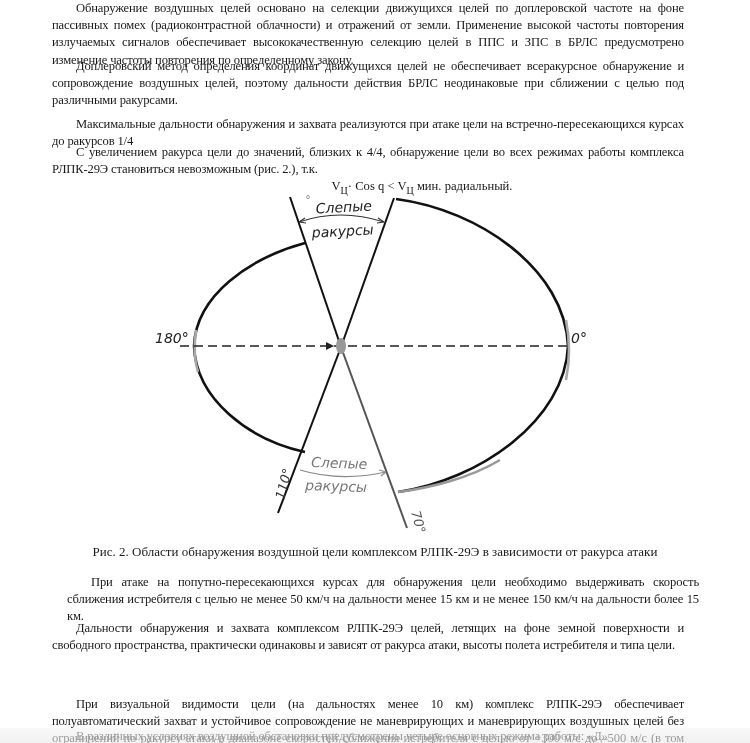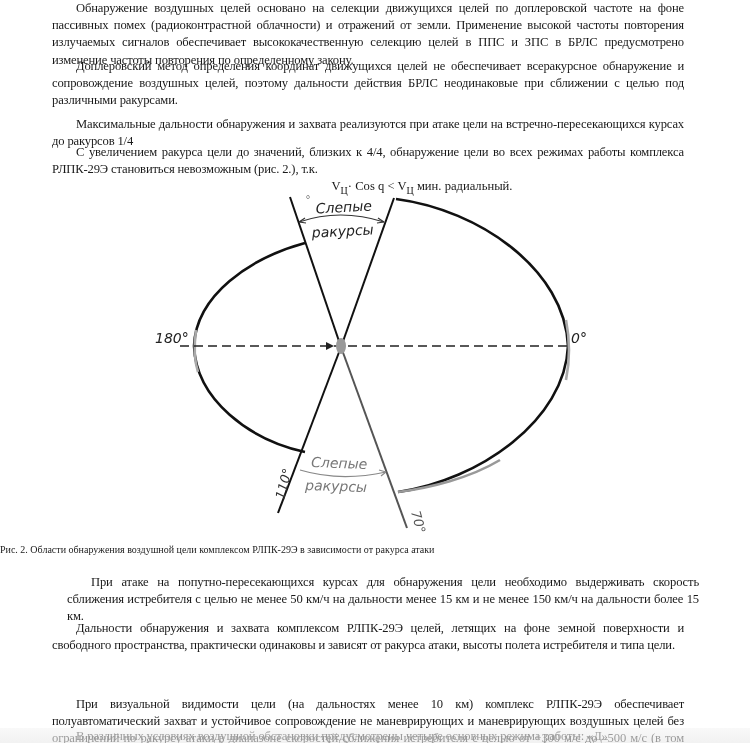--- a/index.html
+++ b/index.html
@@ -4,21 +4,21 @@
 <style>
   html, body { margin:0; padding:0; background:#ffffff; }
   body { width:750px; height:743px; overflow:hidden; position:relative;
          font-family:"Liberation Serif","DejaVu Serif",serif; color:#1a1a1a; }
   .page { position:absolute; left:0; top:0; width:706px; height:743px; }
   .para { position:absolute; left:52px; width:632px; font-size:12.6px; line-height:17.2px;
           text-align:justify; text-indent:24px; margin:0; letter-spacing:-0.15px; }
   .formula { position:absolute; top:178px; left:0; width:750px; text-align:center;
              font-size:12.6px; line-height:16px;margin-left:47px; }
   .formula sub { font-size:10px; vertical-align:-4px; }
-  .caption { position:absolute; top:544px; left:0; width:750px; text-align:left; font-size:10px; }
+  .caption { position:absolute; top:544px; left:0; width:750px; text-align:center; font-size:13px; }
   .diagram { position:absolute; left:0; top:0; width:750px; height:743px; }
   .dlabel { font-family:"DejaVu Sans",sans-serif; font-style:italic; }
   .bottom-fade { position:absolute; left:0; top:728px; width:750px; height:15px;
                  background:linear-gradient(#f4f4f4,#e9e9e9); opacity:0.6; }
 </style>
 </head>
 <body>
 
 <div class="page">
 

